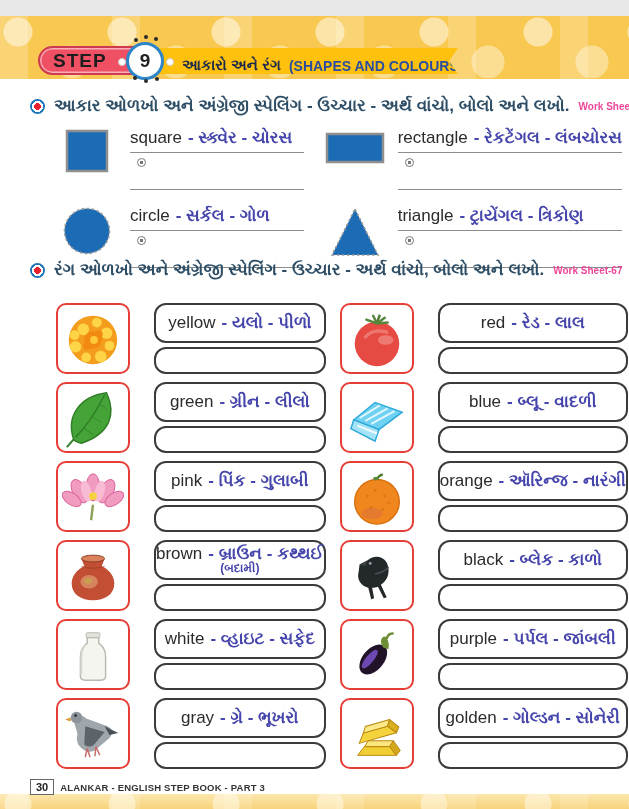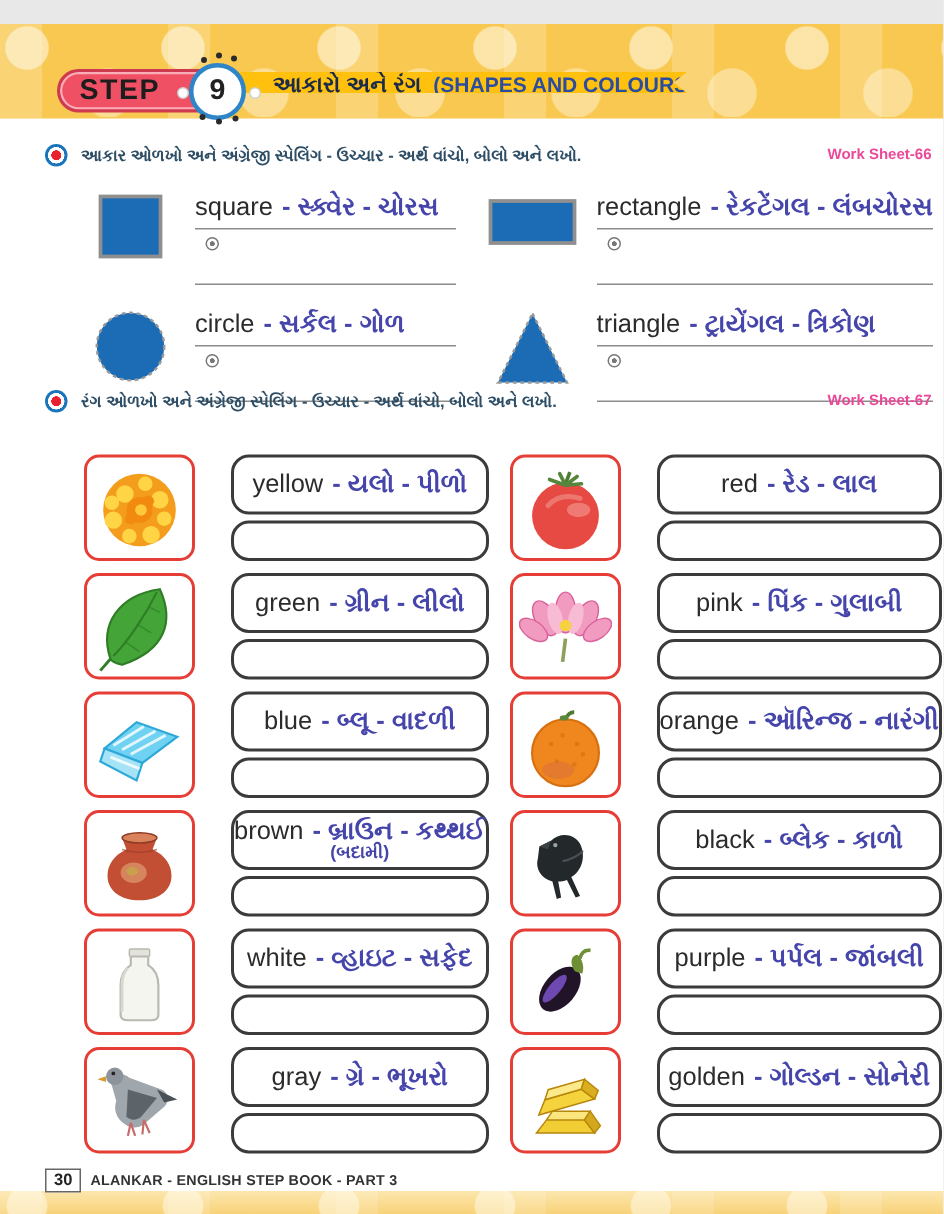--- a/index.html
+++ b/index.html
@@ -22,38 +22,38 @@
       radial-gradient(circle at 70px 30px, rgba(255,252,238,.4) 14px, transparent 15px),
       linear-gradient(180deg, rgba(255,248,220,.7), rgba(243,185,59,.2)),
       linear-gradient(90deg, rgba(255,255,255,.18) 0 28px, transparent 28px 56px);
     background-size:104px 42px,104px 42px,100% 100%,112px 100%;}
   
   .header{position:absolute;top:26px;left:38px;width:420px;height:38px;}
   .step-pill{position:absolute;left:0;top:4px;width:116px;height:29px;background:#EF5064;
     border:2px solid #CE3A50;border-radius:16px;box-sizing:border-box;display:flex;align-items:center;
     padding-left:13px;font-size:19px;font-weight:bold;color:#1d1d1d;letter-spacing:1px;z-index:2;
     box-shadow:inset 0 0 0 1.5px #f9aeb8;}
-  .ribbon{position:absolute;left:118px;right:0;top:6px;height:14px;background:#FFC10E;
-    display:flex;align-items:flex-start;gap:8px;padding-left:26px;box-sizing:border-box;z-index:1;
+  .ribbon{position:absolute;left:118px;right:0;top:6px;height:26px;background:#FFC10E;
+    display:flex;align-items:flex-end;gap:8px;padding-left:26px;box-sizing:border-box;z-index:1;
     clip-path:polygon(0 0,100% 0,calc(100% - 9px) 50%,100% 100%,0 100%);}
   .rib-guj{font-weight:bold;font-size:15px;color:#1B2A4A;white-space:nowrap;}
   .rib-eng{font-weight:bold;font-size:14px;color:#2B4DA0;white-space:nowrap;}
   .step-badge{position:absolute;left:88px;top:0;width:38px;height:38px;background:#ffffff;
     border:3px solid #2E86C8;border-radius:50%;box-sizing:border-box;display:flex;align-items:center;
     justify-content:center;font-size:19px;font-weight:bold;color:#222;z-index:3;}
   .step-badge::before{content:"";position:absolute;width:4px;height:4px;border-radius:50%;background:#2b2b2b;
     top:-7px;left:5px;box-shadow:20px -1px 0 #2b2b2b,-1px 38px 0 #2b2b2b,21px 39px 0 #2b2b2b,10px -3px 0 #2b2b2b,10px 41px 0 #2b2b2b;}
   .pill-dot{position:absolute;width:6px;height:6px;border-radius:50%;background:#fff;border:1px solid #d0d0d0;top:16px;z-index:4;}
   .pill-dot.left{left:80px;} .pill-dot.right{left:128px;}
   
   .instr{position:absolute;left:30px;right:8px;display:flex;align-items:center;gap:9px;}
   .instr-1{top:80px;} .instr-2{top:244px;}
   .bullet{width:15px;height:15px;border-radius:50%;flex:0 0 auto;
     background:radial-gradient(circle,#E8212E 0 3.2px,#ffffff 3.4px 5.4px,#1B75BB 5.6px 100%);}
-  .instr-text{flex:1;font-weight:bold;font-size:11px;color:#2E4E66;white-space:nowrap;}
+  .instr-text{flex:1;font-weight:bold;font-size:17px;color:#2E4E66;white-space:nowrap;}
   .worksheet{font-weight:bold;font-size:10px;color:#ec4899;white-space:nowrap;}
   
   .shapes-grid{position:absolute;top:112px;left:56px;width:566px;display:grid;
     grid-template-columns:1fr 1fr;column-gap:20px;row-gap:16px;}
   .shape-entry{display:flex;gap:12px;height:62px;}
   .shape-icon-wrap{width:62px;flex:0 0 auto;display:flex;justify-content:center;align-items:flex-start;}
   .shape-lines{flex:1;display:flex;flex-direction:column;min-width:0;}
   .shape-text{border-bottom:1.5px solid #8c8c8c;padding-bottom:4px;font-size:17px;white-space:nowrap;}
   .en{color:#2b2b2b;text-align:center;}
   .gu{color:#4545AB;font-weight:600;margin-left:6px;}
@@ -243,56 +243,56 @@
         <div class="word-box">
           <div><span class="en">green</span><span class="gu">- ગ્રીન - લીલો</span></div>
         </div>
         <div class="write-box"></div>
       </div>
     </div>
 
     <div class="colour-entry">
       <div class="img-box">
         <svg width="62" height="62" viewBox="0 0 64 64">
+            <g stroke="#2FA8D8" stroke-width="1.5">
+              <path d="M8 34 L30 16 L58 26 L34 44 Z" fill="#6FD2F2"></path>
+              <path d="M8 34 L34 44 L30 56 L5 43 Z" fill="#A5E4F7"></path>
+            </g>
+            <path d="M14 32 L35 19 M20 35 L43 22 M26 38 L50 25 M12 40 L32 48" stroke="#ffffff" stroke-width="2" opacity=".8" fill="none"></path>
+          </svg>
+      </div>
+      <div class="text-stack">
+        <div class="word-box">
+          <div><span class="en">blue</span><span class="gu">- બ્લૂ - વાદળી</span></div>
+        </div>
+        <div class="write-box"></div>
+      </div>
+    </div>
+
+    <div class="colour-entry">
+      <div class="img-box">
+        <svg width="62" height="62" viewBox="0 0 64 64">
             <path d="M32 40 l-2 16" stroke="#8FA05A" stroke-width="2.5"></path>
             <g fill="#F29BC0" stroke="#D9629B" stroke-width="1">
               <ellipse cx="32" cy="22" rx="7" ry="14"></ellipse>
               <ellipse cx="18" cy="26" rx="7" ry="13" transform="rotate(-28 18 26)"></ellipse>
               <ellipse cx="46" cy="26" rx="7" ry="13" transform="rotate(28 46 26)"></ellipse>
               <ellipse cx="10" cy="34" rx="6" ry="11" transform="rotate(-55 10 34)"></ellipse>
               <ellipse cx="54" cy="34" rx="6" ry="11" transform="rotate(55 54 34)"></ellipse>
             </g>
             <g fill="#F7BBD4">
               <ellipse cx="25" cy="26" rx="5" ry="11" transform="rotate(-14 25 26)"></ellipse>
               <ellipse cx="39" cy="26" rx="5" ry="11" transform="rotate(14 39 26)"></ellipse>
             </g>
             <circle cx="32" cy="31" r="4" fill="#F5D23E"></circle>
           </svg>
       </div>
       <div class="text-stack">
         <div class="word-box">
           <div><span class="en">pink</span><span class="gu">- પિંક - ગુલાબી</span></div>
-        </div>
-        <div class="write-box"></div>
-      </div>
-    </div>
-
-    <div class="colour-entry">
-      <div class="img-box">
-        <svg width="62" height="62" viewBox="0 0 64 64">
-            <g stroke="#2FA8D8" stroke-width="1.5">
-              <path d="M8 34 L30 16 L58 26 L34 44 Z" fill="#6FD2F2"></path>
-              <path d="M8 34 L34 44 L30 56 L5 43 Z" fill="#A5E4F7"></path>
-            </g>
-            <path d="M14 32 L35 19 M20 35 L43 22 M26 38 L50 25 M12 40 L32 48" stroke="#ffffff" stroke-width="2" opacity=".8" fill="none"></path>
-          </svg>
-      </div>
-      <div class="text-stack">
-        <div class="word-box">
-          <div><span class="en">blue</span><span class="gu">- બ્લૂ - વાદળી</span></div>
         </div>
         <div class="write-box"></div>
       </div>
     </div>
 
     <div class="colour-entry">
       <div class="img-box">
         <svg width="62" height="62" viewBox="0 0 64 64">
             <circle cx="32" cy="37" r="23" fill="#F0871E" stroke="#D8700F" stroke-width="1.5"></circle>
             <g fill="#C96A10" opacity=".5">

